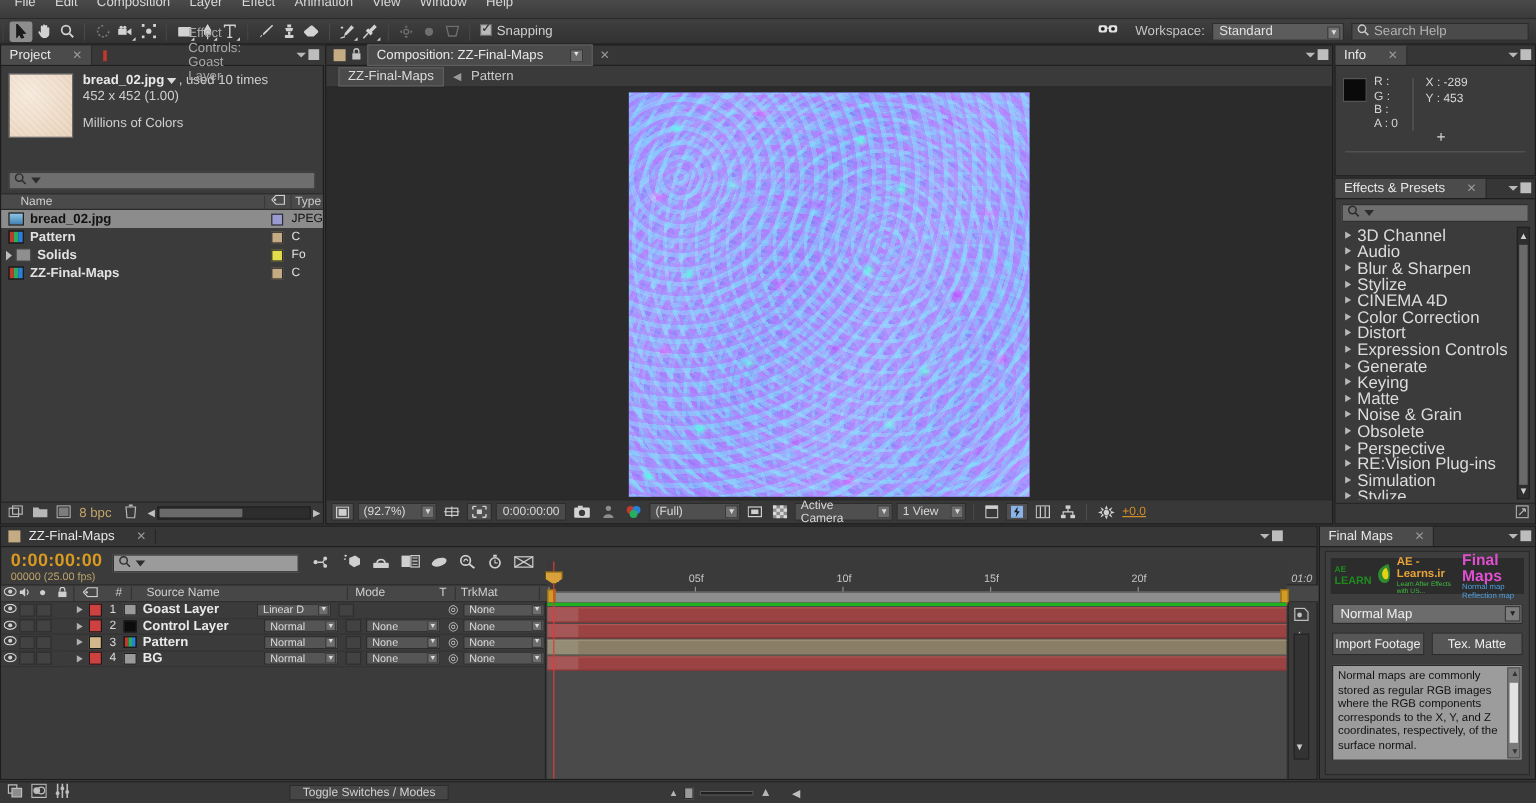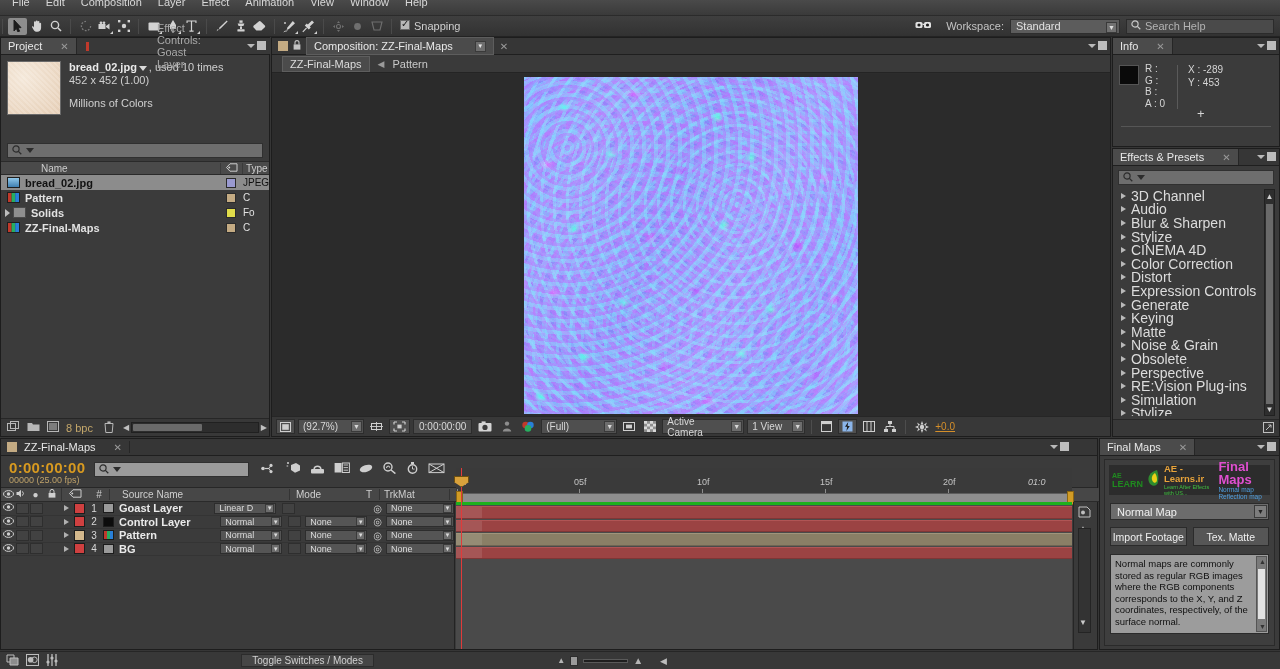--- a/index.html
+++ b/index.html
@@ -68,21 +68,21 @@
   .proj-info{ margin-left:8px; line-height:12px; }
   .proj-info .l1{ font-size:11px; color:#e9e9e9; font-weight:bold; }
   .proj-info .l1 span.norm{ font-weight:normal; color:#cfcfcf;}
   .proj-info .l2{ font-size:11px; color:#cfcfcf; margin-top:1px;}
   .proj-info .l3{ font-size:11px; color:#cfcfcf; margin-top:11px;}
   .dtri{ display:inline-block; width:0;height:0;border-left:4px solid transparent;border-right:4px solid transparent;border-top:5px solid #d9d9d9; vertical-align:middle; margin:0 2px;}
   .projsearch{ margin:4px 6px 3px 6px; height:15px; background:#6e6e6e; border:1px solid #303030;
      display:flex; align-items:center; padding-left:4px; gap:2px;}
   .collist-head{ height:14px; background:#4a4a4a; border-top:1px solid #2a2a2a; border-bottom:1px solid #2a2a2a;
      display:flex; align-items:center; font-size:10px; color:#cdcdcd;}
-  .collist-head .c1{ flex:1; padding-left:16px; border-right:1px solid #3a3a3a;margin-left:24px;}
+  .collist-head .c1{ flex:1; padding-left:16px; border-right:1px solid #3a3a3a;}
   .collist-head .c2{ width:22px; text-align:center; border-right:1px solid #3a3a3a;}
   .collist-head .c3{ width:26px; padding-left:3px;}
   .prow{ height:15px; display:flex; align-items:center; font-size:11px; color:#e2e2e2; padding-left:6px;}
   .prow.sel{ background:#8c8c8c; color:#111; }
   .prow .ico{ width:13px;height:11px; margin-right:5px; border:1px solid #1e1e1e;}
   .prow .nm{ flex:1; font-weight:bold;}
   .prow .sw{ width:10px;height:10px; margin-right:7px;}
   .prow .ty{ width:26px; font-size:10px; font-weight:normal;}
   .disc{ width:0;height:0;border-top:4px solid transparent;border-bottom:4px solid transparent;border-left:5px solid #bdbdbd; margin-right:3px;}
   .proj-foot{ position:absolute; left:0; bottom:0; width:100%; height:18px; background:#383838;
@@ -1094,21 +1094,21 @@
         <span class="rmark" style="left:3px;">0f</span>
         <span class="rtick" style="left:1px;"></span>
         <span class="rmark" style="left:118px;">05f</span>
         <span class="rtick" style="left:123px;"></span>
         <span class="rmark" style="left:241px;">10f</span>
         <span class="rtick" style="left:246px;"></span>
         <span class="rmark" style="left:364px;">15f</span>
         <span class="rtick" style="left:369px;"></span>
         <span class="rmark" style="left:487px;">20f</span>
         <span class="rtick" style="left:492px;"></span>
-        <span class="rmark" style="left:572px;font-style:italic;">01:0</span>
+        <span class="rmark" style="left:620px;font-style:italic;">01:0</span>
       </div>
       <div class="workarea"></div>
       <div class="wa-cap" style="left:0;"></div>
       <div class="wa-cap" style="left:611px;"></div>
       <div class="cti" style="left:5px;">
         <div class="cti-head"></div>
       </div>
     </div>
 
     <div class="tl-graph">

